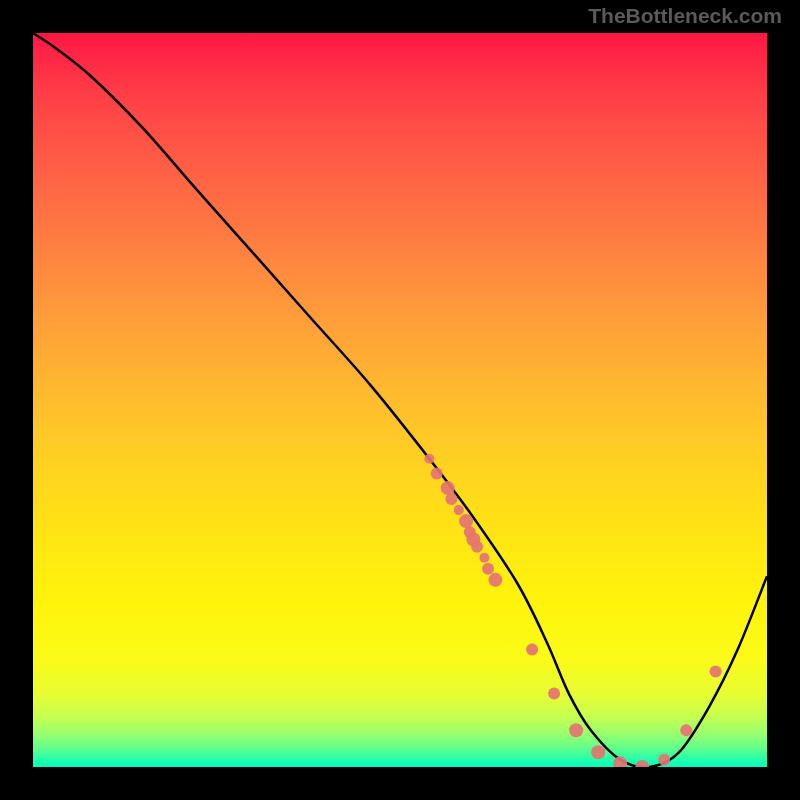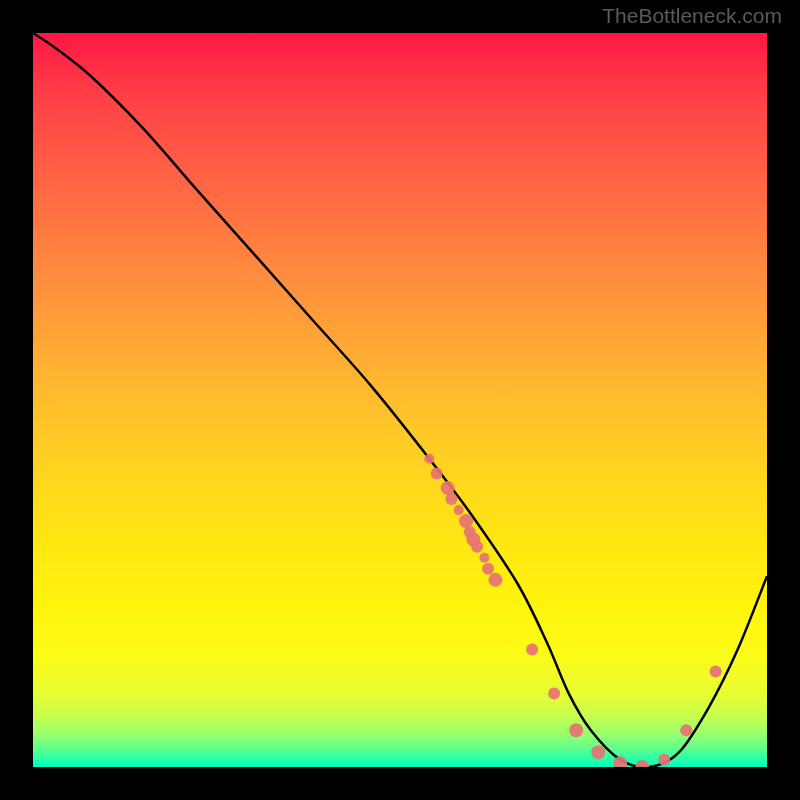--- a/index.html
+++ b/index.html
@@ -10,21 +10,21 @@
     font-family: Arial, sans-serif;
     position: relative;
     overflow: hidden;
   }
   .watermark {
     position: absolute;
     top: 4px;
     right: 18px;
     color: #5a5a5a;
     font-size: 21px;
-    font-weight: 400;
+    font-weight: 700;
     z-index: 10;
   }
   .plot-area {
     position: absolute;
     left: 33px;
     top: 33px;
     width: 734px;
     height: 734px;
     background: linear-gradient(to bottom,
       #ff1744 0%,

